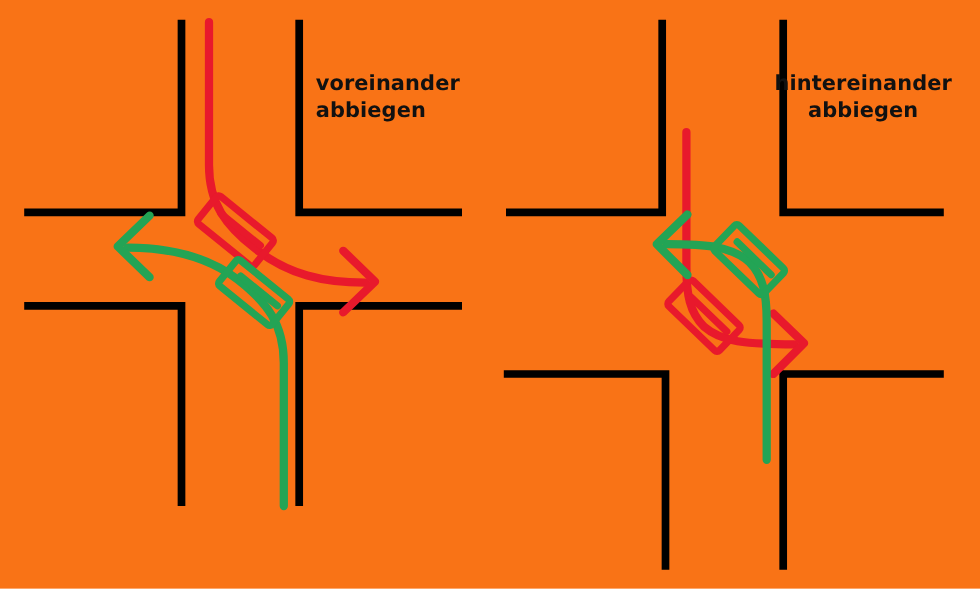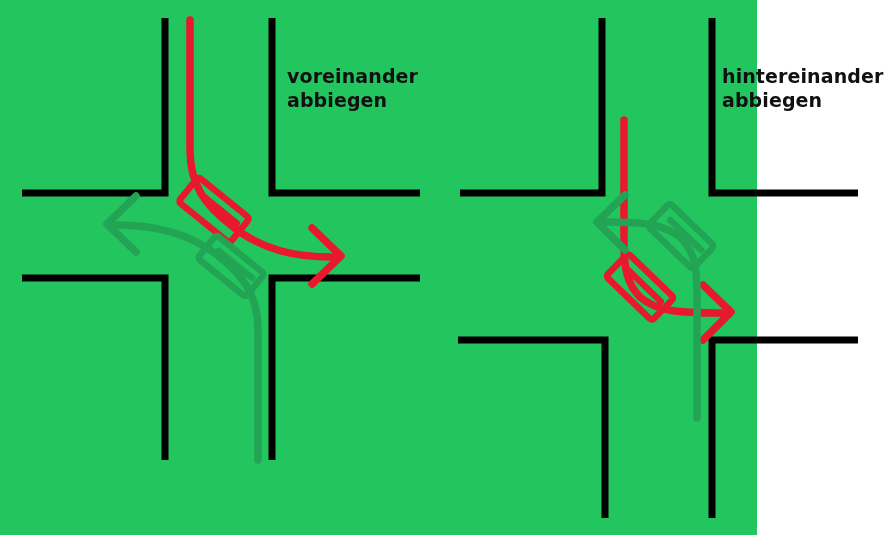--- a/index.html
+++ b/index.html
@@ -8,23 +8,23 @@
     background: #ffffff;
   }
   body {
     width: 891px;
     height: 535px;
     font-family: "DejaVu Sans", sans-serif;
     overflow: hidden;
   }
   #canvas {
     position: relative;
-    width: 757px;
+    width: 891px;
     height: 535px;
-    background: #22c55e;
+    background: #f97316;
   }
   #canvas svg {
     position: absolute;
     top: 0;
     left: 0;
     width: 891px;
     height: 535px;
   }
   .road {
     stroke: #000000;
@@ -65,21 +65,21 @@
     position: absolute;
     font-family: "DejaVu Sans", sans-serif;
     font-size: 19px;
     font-weight: bold;
     color: #111111;
     line-height: 1.28;
     letter-spacing: 0.1px;
     white-space: pre-line;
   }
   #caption-left { left: 287px; top: 64px; }
-  #caption-right { left: 722px; top: 64px; }
+  #caption-right { left: 704px; top: 64px; text-align: center; }
 </style>
 </head>
 <body>
 
 <div id="canvas">
 
   <svg viewBox="0 0 891 535" xmlns="http://www.w3.org/2000/svg">
 
     <g>
 

